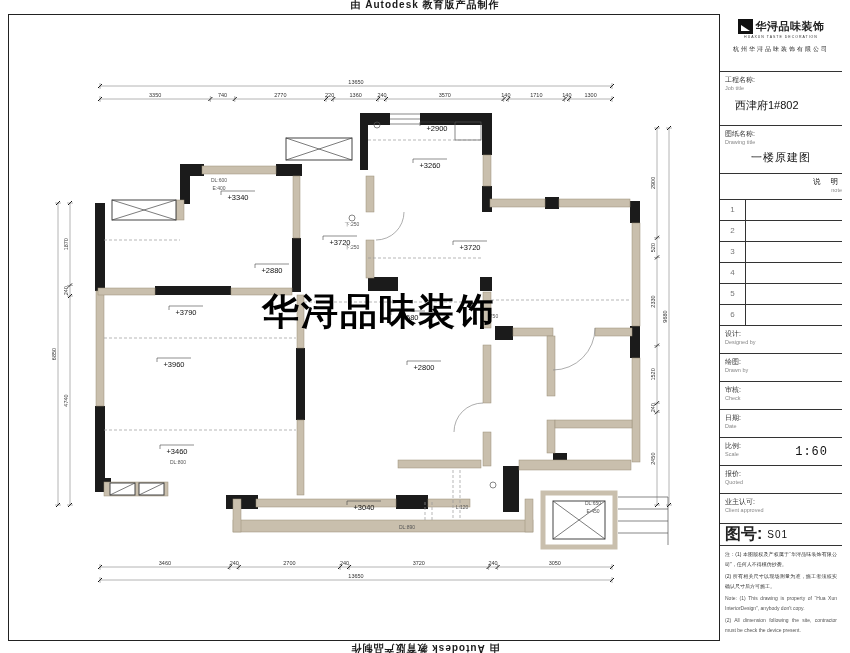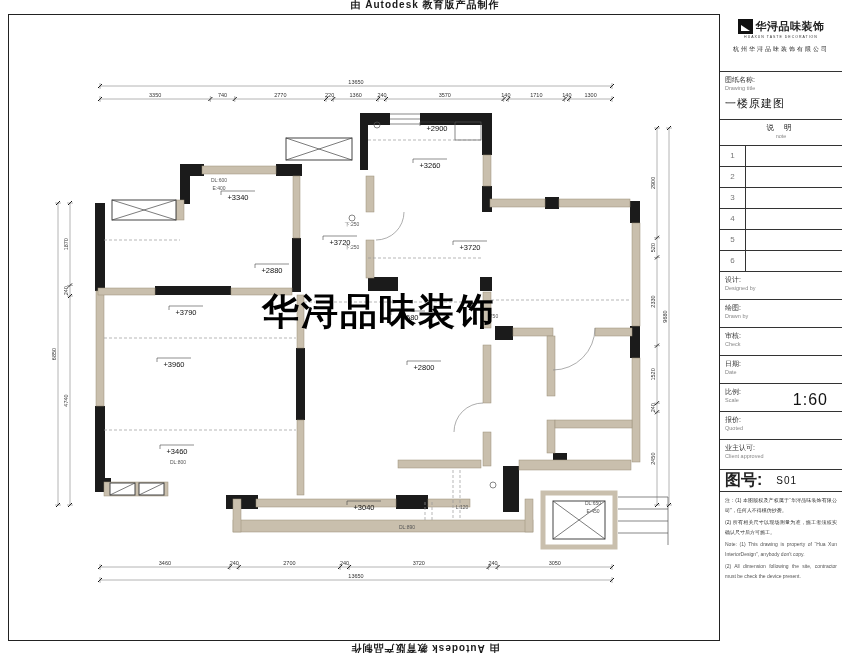--- a/index.html
+++ b/index.html
@@ -33,33 +33,33 @@
   .logo-mark::after{content:"";position:absolute;left:3px;top:6px;border-left:9px solid #fff;border-top:6px solid transparent;}
   .logo-txt{font-size:11px;font-weight:700;letter-spacing:.5px;white-space:nowrap;}
   .logo-sub{font-size:3.5px;letter-spacing:1px;color:#333;margin-top:1px;}
   .logo-co{font-size:6px;letter-spacing:2px;color:#222;margin-top:6px;white-space:nowrap;}
   .fld{padding:3px 5px;}
   .fld .cn{font-size:7px;color:#333;}
   .fld .en{font-size:5.5px;color:#888;}
   .tb-job{height:54px;}
   .tb-job .val{font-size:11px;color:#111;margin:7px 0 0 10px;}
   .tb-sheet{height:48px;}
-  .tb-sheet .val{font-size:11px;color:#111;text-align:left;margin-top:5px;letter-spacing:1px;}
-  .tb-notehdr{height:26px;text-align:center;padding-top:3px;}
+  .tb-sheet .val{font-size:11px;color:#111;text-align:center;margin-top:5px;letter-spacing:1px;}
+  .tb-notehdr{height:26px;text-align:right;padding-top:3px;}
   .tb-notehdr .cn{font-size:7.5px;letter-spacing:4px;}
   .tb-notehdr .en{font-size:5.5px;color:#888;}
   .tb-row{height:21px;display:flex;}
   .tb-row .num{width:26px;border-right:1px solid #333;box-sizing:border-box;text-align:center;font-size:8px;color:#777;line-height:20px;}
   .tb-small{height:28px;}
   .tb-approved{height:30px;}
   .tb-scale{height:28px;position:relative;}
-  .tb-scale .val{position:absolute;right:14px;top:7px;font-size:16px;color:#111;letter-spacing:1px;}
+  .tb-scale .val{position:absolute;right:14px;top:7px;font-size:12px;color:#111;letter-spacing:1px;font-family:Liberation Mono, monospace;}
   .tb-dno{height:22px;display:flex;align-items:center;}
   .tb-dno .fldi{padding:0 5px;font-weight:bold;}
-  .tb-dno .val{font-size:10px;color:#111;margin-left:9px;letter-spacing:1px;}
+  .tb-dno .val{font-size:10px;color:#111;margin-left:0;letter-spacing:1px;}
   .tb-notes{flex:1;padding:4px 5px;border-bottom:none !important;}
   .tb-notes p{margin:0 0 3px;font-size:5px;color:#333;line-height:1.9;text-align:justify;}
   .tb-notes p.en{color:#555;}
 </style>
 </head>
 <body>
 
 <div class="frame"></div>
 <div class="wm-top">由 Autodesk 教育版产品制作</div>
 <div class="wm-bottom">由 Autodesk 教育版产品制作</div>
@@ -365,20 +365,25 @@
 
 <div class="tb">
   <div class="tb-logo">
     <div class="logo-row">
       <span class="logo-mark"></span>
       <span class="logo-txt">华浔品味装饰</span>
     </div>
     <div class="logo-sub">HUAXUN TASTE DECORATION</div>
     <div class="logo-co">杭州华浔品味装饰有限公司</div>
   </div>
+  <div class="tb-job fld">
+    <div class="cn">工程名称:</div>
+    <div class="en">Job title</div>
+    <div class="val">西津府1#802</div>
+  </div>
   <div class="tb-sheet fld">
     <div class="cn">图纸名称:</div>
     <div class="en">Drawing title</div>
     <div class="val">一楼原建图</div>
   </div>
   <div class="tb-notehdr">
     <div class="cn">说 明</div>
     <div class="en">note</div>
   </div>
   <div class="tb-row">

